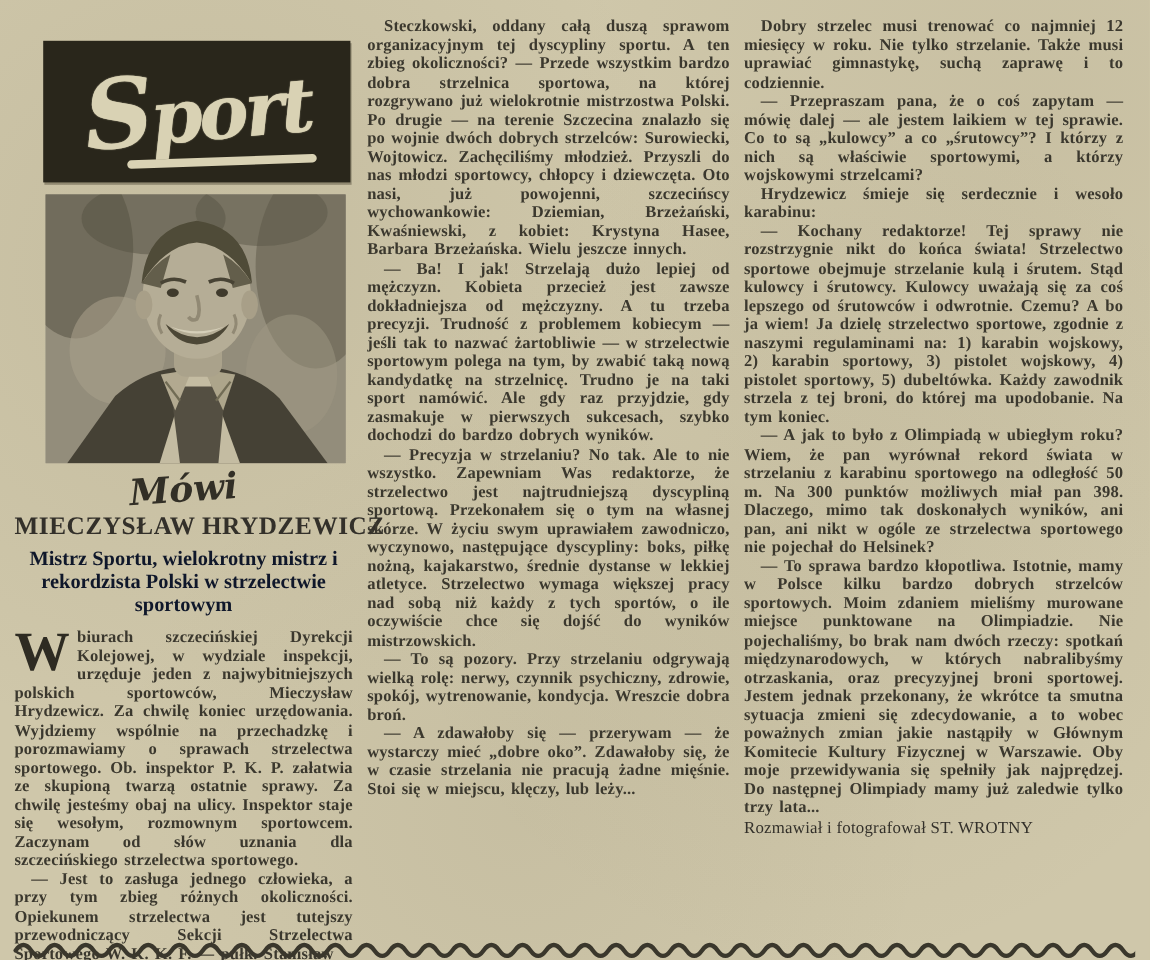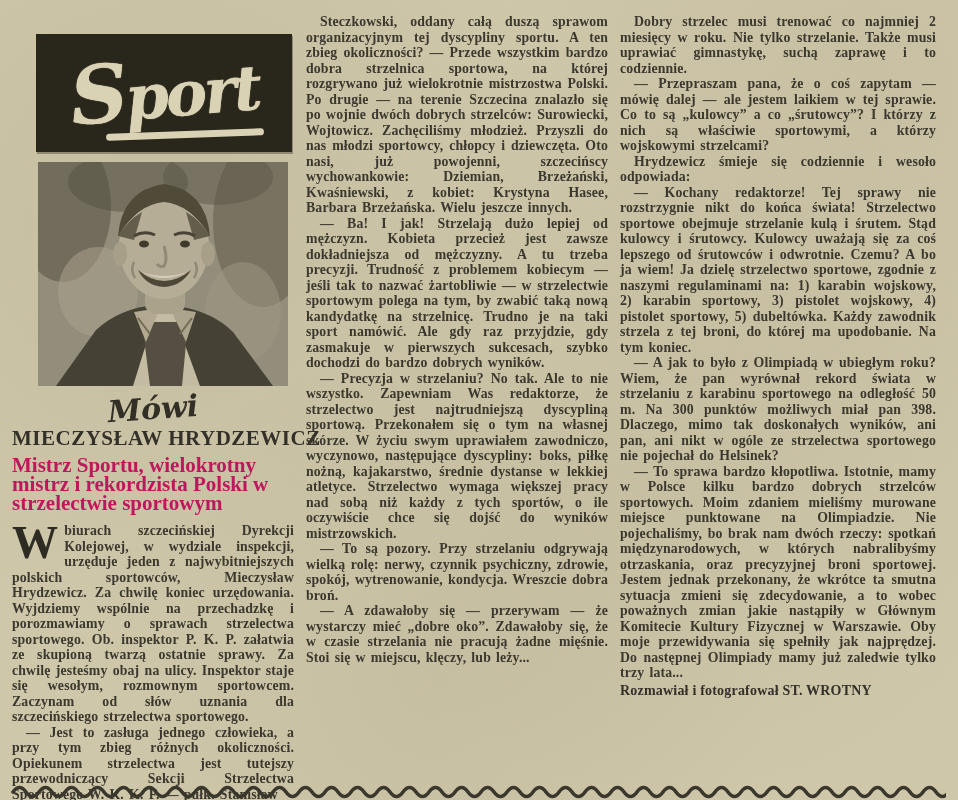--- a/index.html
+++ b/index.html
@@ -53,38 +53,38 @@
     font-family:"DejaVu Serif", serif;
     font-style:italic;font-weight:bold;font-size:30px;line-height:30px;
     transform:rotate(-4deg);color:#322f26;
   }
   .name{
     margin:3px 0 6px;text-align:center;
     font-size:21px;line-height:23px;font-weight:bold;letter-spacing:.5px;
     color:#33302a;white-space:nowrap;
   }
   .subtitle{
-    margin:0 0 10px;
-    font-size:21px;line-height:19px;font-weight:bold;color:#be185d;
+    margin:0 0 10px;text-align:center;
+    font-size:17px;line-height:19px;font-weight:bold;color:#0f172a;
   }
 
   
   .para{
     margin:0;text-align:justify;
     font-size:13.8px;line-height:15.5px;font-weight:bold;
     letter-spacing:.15px;word-spacing:1.5px;
     text-indent:14px;color:#3b382e;
   }
   .para.first{text-indent:0;}
   .dropcap{
     float:left;font-size:46px;line-height:33px;font-weight:bold;
     padding:3px 6px 0 0;color:#2e2b22;
   }
   .byline{
-    margin:2px 0 0;font-size:14px;line-height:16px;font-weight:bold;
+    margin:2px 0 0;font-size:14px;line-height:16px;font-weight:normal;
     letter-spacing:.2px;color:#33302a;text-align:justify;
   }
 
   
   .wave-row{position:absolute;left:10px;bottom:1px;width:936px;height:18px;}
 </style>
 </head>
 <body>
 
 <div class="page">
@@ -157,23 +157,23 @@
         <p class="para">Steczkowski, oddany całą duszą sprawom organizacyjnym tej dyscypliny sportu. A ten zbieg okoliczności? — Przede wszystkim bardzo dobra strzelnica sportowa, na której rozgrywano już wielokrotnie mistrzostwa Polski. Po drugie — na terenie Szczecina znalazło się po wojnie dwóch dobrych strzelców: Surowiecki, Wojtowicz. Zachęciliśmy młodzież. Przyszli do nas młodzi sportowcy, chłopcy i dziewczęta. Oto nasi, już powojenni, szczecińscy wychowankowie: Dziemian, Brzeżański, Kwaśniewski, z kobiet: Krystyna Hasee, Barbara Brzeżańska. Wielu jeszcze innych.</p>
         <p class="para">— Ba! I jak! Strzelają dużo lepiej od mężczyzn. Kobieta przecież jest zawsze dokładniejsza od mężczyzny. A tu trzeba precyzji. Trudność z problemem kobiecym — jeśli tak to nazwać żartobliwie — w strzelectwie sportowym polega na tym, by zwabić taką nową kandydatkę na strzelnicę. Trudno je na taki sport namówić. Ale gdy raz przyjdzie, gdy zasmakuje w pierwszych sukcesach, szybko dochodzi do bardzo dobrych wyników.</p>
         <p class="para">— Precyzja w strzelaniu? No tak. Ale to nie wszystko. Zapewniam Was redaktorze, że strzelectwo jest najtrudniejszą dyscypliną sportową. Przekonałem się o tym na własnej skórze. W życiu swym uprawiałem zawodniczo, wyczynowo, następujące dyscypliny: boks, piłkę nożną, kajakarstwo, średnie dystanse w lekkiej atletyce. Strzelectwo wymaga większej pracy nad sobą niż każdy z tych sportów, o ile oczywiście chce się dojść do wyników mistrzowskich.</p>
         <p class="para">— To są pozory. Przy strzelaniu odgrywają wielką rolę: nerwy, czynnik psychiczny, zdrowie, spokój, wytrenowanie, kondycja. Wreszcie dobra broń.</p>
         <p class="para">— A zdawałoby się — przerywam — że wystarczy mieć „dobre oko”. Zdawałoby się, że w czasie strzelania nie pracują żadne mięśnie. Stoi się w miejscu, klęczy, lub leży...</p>
       </div>
   </div>
 
   <div class="col">
     <div>
-        <p class="para">Dobry strzelec musi trenować co najmniej 2 miesięcy w roku. Nie tylko strzelanie. Także musi uprawiać gimnastykę, suchą zaprawę i to codziennie.</p>
+        <p class="para">Dobry strzelec musi trenować co najmniej 12 miesięcy w roku. Nie tylko strzelanie. Także musi uprawiać gimnastykę, suchą zaprawę i to codziennie.</p>
         <p class="para">— Przepraszam pana, że o coś zapytam — mówię dalej — ale jestem laikiem w tej sprawie. Co to są „kulowcy” a co „śrutowcy”? I którzy z nich są właściwie sportowymi, a którzy wojskowymi strzelcami?</p>
-        <p class="para">Hrydzewicz śmieje się codziennie i wesoło odpowiada:</p>
+        <p class="para">Hrydzewicz śmieje się serdecznie i wesoło karabinu:</p>
         <p class="para">— Kochany redaktorze! Tej sprawy nie rozstrzygnie nikt do końca świata! Strzelectwo sportowe obejmuje strzelanie kulą i śrutem. Stąd kulowcy i śrutowcy. Kulowcy uważają się za coś lepszego od śrutowców i odwrotnie. Czemu? A bo ja wiem! Ja dzielę strzelectwo sportowe, zgodnie z naszymi regulaminami na: 1) karabin wojskowy, 2) karabin sportowy, 3) pistolet wojskowy, 4) pistolet sportowy, 5) dubeltówka. Każdy zawodnik strzela z tej broni, do której ma upodobanie. Na tym koniec.</p>
         <p class="para">— A jak to było z Olimpiadą w ubiegłym roku? Wiem, że pan wyrównał rekord świata w strzelaniu z karabinu sportowego na odległość 50 m. Na 300 punktów możliwych miał pan 398. Dlaczego, mimo tak doskonałych wyników, ani pan, ani nikt w ogóle ze strzelectwa sportowego nie pojechał do Helsinek?</p>
         <p class="para">— To sprawa bardzo kłopotliwa. Istotnie, mamy w Polsce kilku bardzo dobrych strzelców sportowych. Moim zdaniem mieliśmy murowane miejsce punktowane na Olimpiadzie. Nie pojechaliśmy, bo brak nam dwóch rzeczy: spotkań międzynarodowych, w których nabralibyśmy otrzaskania, oraz precyzyjnej broni sportowej. Jestem jednak przekonany, że wkrótce ta smutna sytuacja zmieni się zdecydowanie, a to wobec poważnych zmian jakie nastąpiły w Głównym Komitecie Kultury Fizycznej w Warszawie. Oby moje przewidywania się spełniły jak najprędzej. Do następnej Olimpiady mamy już zaledwie tylko trzy lata...</p>
       </div>
     <p class="byline">Rozmawiał i fotografował ST. WROTNY</p>
   </div>
 
   <svg class="wave-row" width="936" height="18" viewBox="0 0 936 18">
     <path d="M3 11 q 6.5 -9 13 0 q 6.5 9 13 0 q 6.5 -9 13 0 q 6.5 9 13 0 q 6.5 -9 13 0 q 6.5 9 13 0 q 6.5 -9 13 0 q 6.5 9 13 0 q 6.5 -9 13 0 q 6.5 9 13 0 q 6.5 -9 13 0 q 6.5 9 13 0 q 6.5 -9 13 0 q 6.5 9 13 0 q 6.5 -9 13 0 q 6.5 9 13 0 q 6.5 -9 13 0 q 6.5 9 13 0 q 6.5 -9 13 0 q 6.5 9 13 0 q 6.5 -9 13 0 q 6.5 9 13 0 q 6.5 -9 13 0 q 6.5 9 13 0 q 6.5 -9 13 0 q 6.5 9 13 0 q 6.5 -9 13 0 q 6.5 9 13 0 q 6.5 -9 13 0 q 6.5 9 13 0 q 6.5 -9 13 0 q 6.5 9 13 0 q 6.5 -9 13 0 q 6.5 9 13 0 q 6.5 -9 13 0 q 6.5 9 13 0 q 6.5 -9 13 0 q 6.5 9 13 0 q 6.5 -9 13 0 q 6.5 9 13 0 q 6.5 -9 13 0 q 6.5 9 13 0 q 6.5 -9 13 0 q 6.5 9 13 0 q 6.5 -9 13 0 q 6.5 9 13 0 q 6.5 -9 13 0 q 6.5 9 13 0 q 6.5 -9 13 0 q 6.5 9 13 0 q 6.5 -9 13 0 q 6.5 9 13 0 q 6.5 -9 13 0 q 6.5 9 13 0 q 6.5 -9 13 0 q 6.5 9 13 0 q 6.5 -9 13 0 q 6.5 9 13 0 q 6.5 -9 13 0 q 6.5 9 13 0 q 6.5 -9 13 0 q 6.5 9 13 0 q 6.5 -9 13 0 q 6.5 9 13 0 q 6.5 -9 13 0 q 6.5 9 13 0 q 6.5 -9 13 0 q 6.5 9 13 0 q 6.5 -9 13 0 q 6.5 9 13 0 q 6.5 -9 13 0 q 6.5 9 13 0" fill="none" stroke="#3a372c" stroke-width="3.6" stroke-linecap="round"></path>
   </svg>

